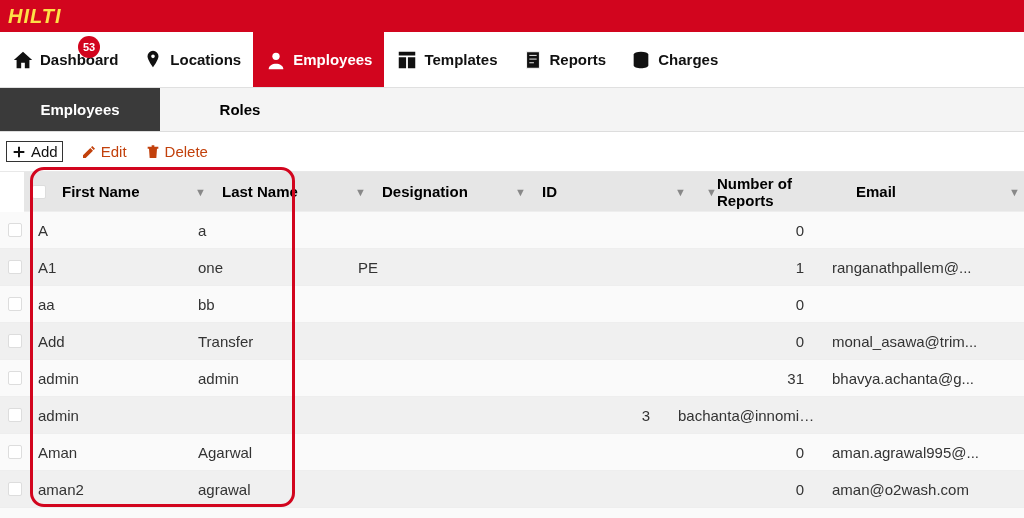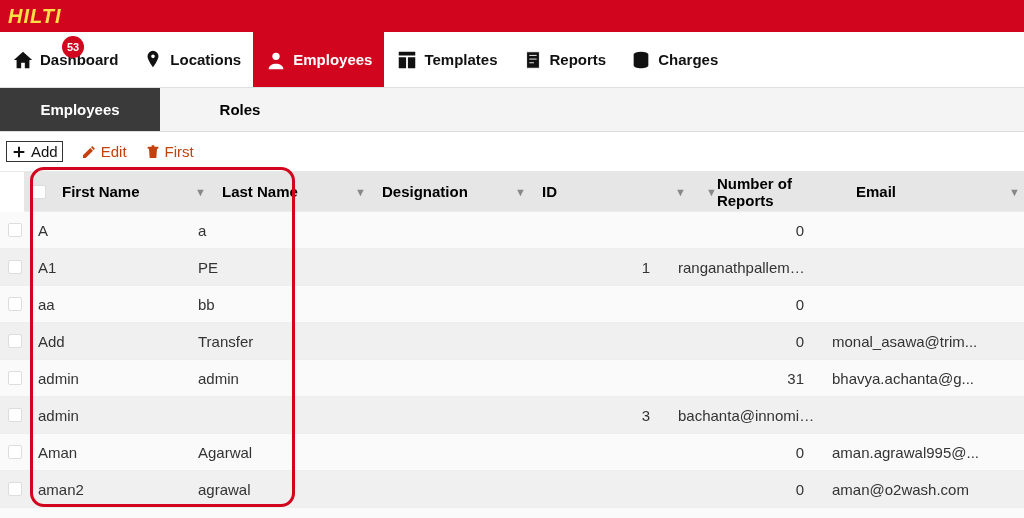--- a/index.html
+++ b/index.html
@@ -49,21 +49,21 @@
     color: #fff;
   }
   .nav-icon {
     width: 22px;
     height: 22px;
     display: inline-block;
   }
   .badge {
     position: absolute;
     top: 4px;
-    left: 62px;
+    left: 78px;
     background: #d2051e;
     color: #fff;
     border-radius: 50%;
     min-width: 22px;
     height: 22px;
     display: flex;
     align-items: center;
     justify-content: center;
     font-size: 11px;
     font-weight: 700;
@@ -248,21 +248,21 @@
         </svg>
     </span>
     <span>Edit</span>
   </div>
   <div class="tool-btn">
     <span class="tool-icon">
       <svg viewBox="0 0 24 24" fill="currentColor">
           <path d="M6 7h12l-1 14H7zM4 4h16v3H4zm6-2h4v2h-4z"></path>
         </svg>
     </span>
-    <span>First</span>
+    <span>Delete</span>
   </div>
 </div>
 
 <div class="table-wrap">
   <div class="header-row">
     <div class="checkbox-cell">
         <span class="chk"></span>
       </div>
     <div class="header-cell">
         <span>First Name</span>
@@ -303,20 +303,21 @@
         <div class="cell"></div>
         <div class="cell num">0</div>
         <div class="cell"></div>
         <div class="cell"></div>
       </div>
       <div class="data-row">
         <div class="checkbox-cell">
           <span class="chk"></span>
         </div>
         <div class="cell">A1</div>
+        <div class="cell">one</div>
         <div class="cell">PE</div>
         <div class="cell"></div>
         <div class="cell num">1</div>
         <div class="cell">ranganathpallem@...</div>
         <div class="cell"></div>
       </div>
       <div class="data-row">
         <div class="checkbox-cell">
           <span class="chk"></span>
         </div>

